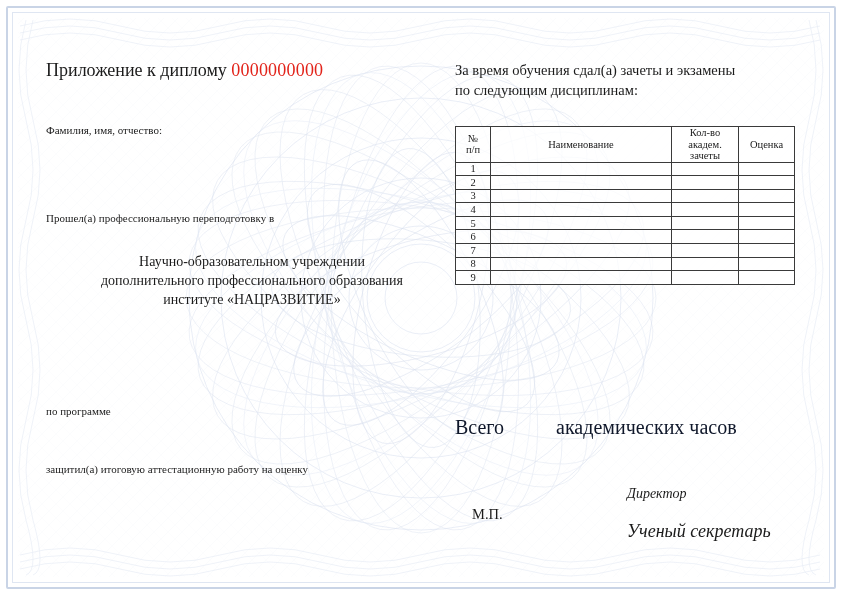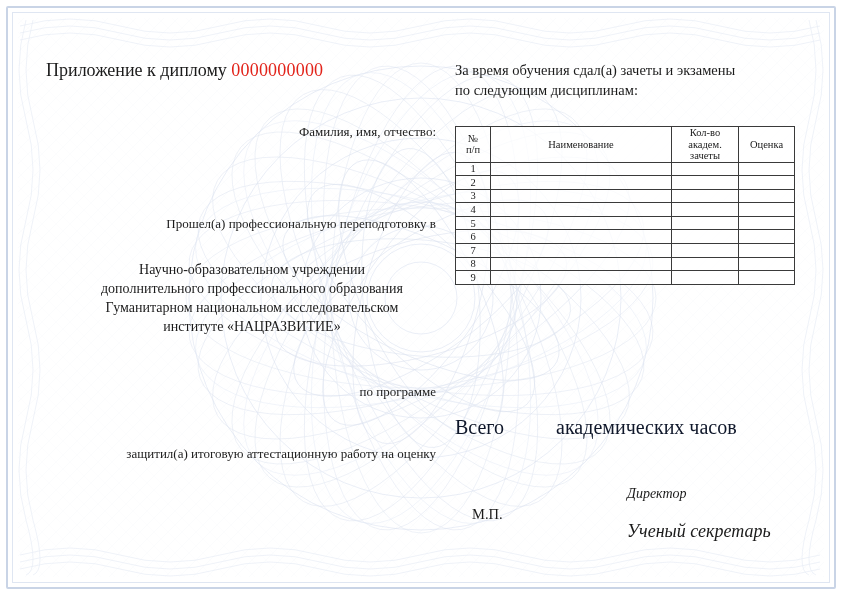--- a/index.html
+++ b/index.html
@@ -79,36 +79,35 @@
     font-size: 18px;
     color: #1b1b1b;
     white-space: nowrap;
   }
   .diploma-number {
     color: #e2231a;
     letter-spacing: 0.2px;
   }
 
   .label {
-    font-size: 13px;
-    color: #1b1b1b;
-    text-align: right;
+    font-size: 11px;
+    color: #1b1b1b;
   }
   .fio-label { margin-top: 43px; }
   .retrain-label { margin-top: 76px; }
 
   .org-block {
     margin-top: 28px;
     text-align: center;
     font-size: 14px;
     line-height: 19px;
     color: #1b1b1b;
     padding-left: 22px;
   }
-  .program-label { margin-top: 48px; }
+  .program-label { margin-top: 96px; }
   .defended-label { margin-top: 46px; }
 
   .right-head {
     font-size: 14.5px;
     line-height: 20px;
     color: #1b1b1b;
   }
 
   table.marks {
     margin-top: 26px;
@@ -277,21 +276,20 @@
         <span class="diploma-number">0000000000</span>
       </div>
 
       <div class="label fio-label">Фамилия, имя, отчество:</div>
 
       <div class="label retrain-label">Прошел(а) профессиональную переподготовку в</div>
 
       <div class="org-block">
         <div>Научно-образовательном учреждении</div>
         <div>дополнительного профессионального образования</div>
-        <div>Гуманитарном национальном исследовательском</div>
         <div>институте «НАЦРАЗВИТИЕ»</div>
       </div>
 
       <div class="label program-label">по программе</div>
 
       <div class="label defended-label">защитил(а) итоговую аттестационную работу на оценку</div>
     </div>
 
     <div class="right-col">
       <div class="right-head">

